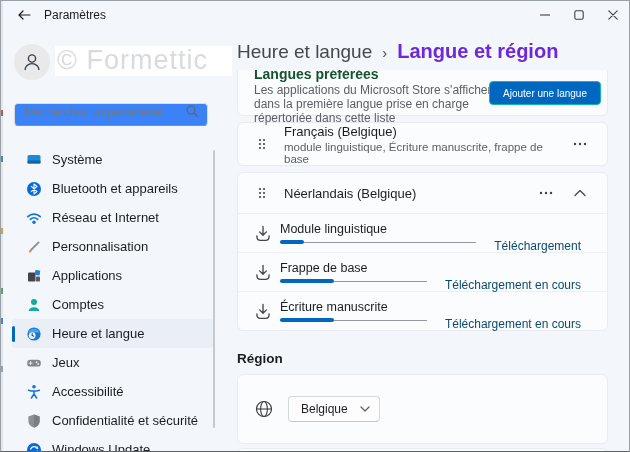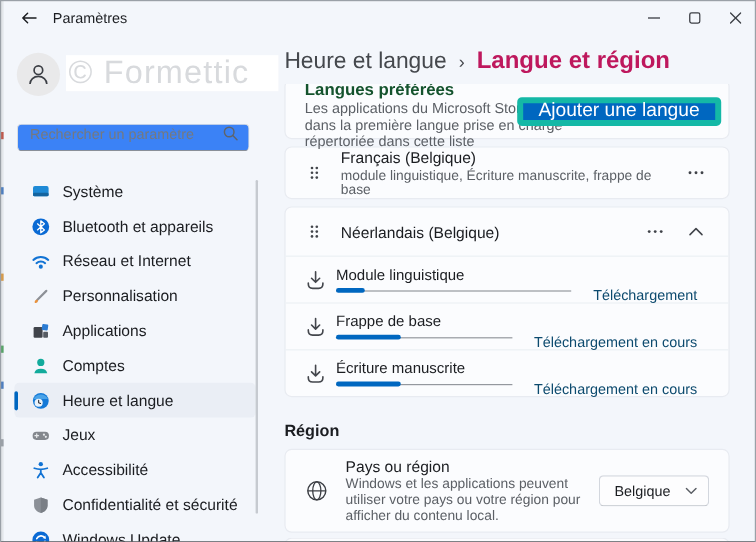--- a/index.html
+++ b/index.html
@@ -37,30 +37,30 @@
   .nav-item.selected{background:#eaeef5;}
   .nav-accent{position:absolute;left:0;top:6.5px;width:3px;height:16px;border-radius:2px;background:#0067c0;}
   .nav-ic{width:16px;height:16px;margin-right:10px;display:flex;align-items:center;justify-content:center;flex:none;}
   .nav-label{font-size:13px;color:#1b1d21;white-space:nowrap;text-align:center;}
   .side-scrollbar{position:absolute;left:213px;top:150px;width:2px;height:278px;background:#c6cad0;border-radius:2px;z-index:4;cursor:pointer;}
 
   
   .main-header{position:absolute;left:237px;top:40px;display:flex;align-items:baseline;z-index:4;}
   .bc-parent{font-size:19px;color:#45484d;cursor:pointer;}
   .bc-sep{font-size:15px;color:#45484d;margin:0 10px;}
-  .bc-current{font-size:20px;font-weight:700;color:#be185d;}
+  .bc-current{font-size:20px;font-weight:700;color:#6d28d9;}
 
   
   .viewport{position:absolute;left:225px;top:70px;right:0;bottom:0;overflow:hidden;padding:0 22px 0 12px;z-index:3;}
   .card{background:#fbfcfe;border:1px solid #e8ebf1;border-radius:6px;}
 
   .card-pref{margin-top:-4px;position:relative;padding:0 16px 10px 16px;height:50px;}
   .pref-title{font-size:14px;font-weight:700;color:#14532d;line-height:14px;}
   .pref-desc{font-size:12px;color:#5c6066;line-height:14px;margin-top:2px;width:260px;}
-  .add-btn{position:absolute;right:6px;top:14px;height:24px;padding:0 13px;background:#0067c0;color:#fff;font-size:16px;border:5px solid #14b8a6;border-radius:4px;display:flex;align-items:center;cursor:pointer;font-family:inherit;}
+  .add-btn{position:absolute;right:6px;top:14px;height:24px;padding:0 13px;background:#0067c0;color:#fff;font-size:10px;border:1px solid #14b8a6;border-radius:4px;display:flex;align-items:center;cursor:pointer;font-family:inherit;}
 
   .card-lang{margin-top:6px;height:44px;display:flex;align-items:center;padding:0 16px;}
   .grip{width:16px;height:16px;margin-right:14px;flex:none;cursor:grab;}
   .lang-text{flex:1;min-width:0;}
   .lang-name{font-size:13px;color:#1b1d21;}
   .lang-sub{font-size:11.5px;color:#5c6066;margin-top:2px;}
   .more-btn{width:22px;height:22px;display:flex;align-items:center;justify-content:center;border-radius:4px;cursor:pointer;flex:none;}
   .chev-btn{width:22px;height:22px;display:flex;align-items:center;justify-content:center;border-radius:4px;cursor:pointer;flex:none;margin-left:12px;}
 
   .card-exp{margin-top:6px;}
@@ -387,24 +387,20 @@
   <div class="section-heading">Région</div>
 
   <div class="card card-region">
     <span class="globe-ic">
       <svg width="20" height="20" viewBox="0 0 20 20">
           <circle cx="10" cy="10" r="7.5" stroke="#3c3f45" stroke-width="1.2" fill="none"></circle>
           <ellipse cx="10" cy="10" rx="3.4" ry="7.5" stroke="#3c3f45" stroke-width="1.1" fill="none"></ellipse>
           <path d="M2.5 10 H17.5" stroke="#3c3f45" stroke-width="1.1"></path>
         </svg>
     </span>
-    <div class="region-text">
-      <div class="region-title">Pays ou région</div>
-      <div class="region-desc">Windows et les applications peuvent utiliser votre pays ou votre région pour afficher du contenu local.</div>
-    </div>
     <div class="select-box">
       <span class="select-value">Belgique</span>
       <svg width="10" height="6" viewBox="0 0 10 6">
           <path d="M1 1 L5 5 L9 1" stroke="#5a5e64" stroke-width="1.2" fill="none" stroke-linecap="round" stroke-linejoin="round"></path>
         </svg>
     </div>
   </div>
 
   <div class="card card-next"></div>
 

